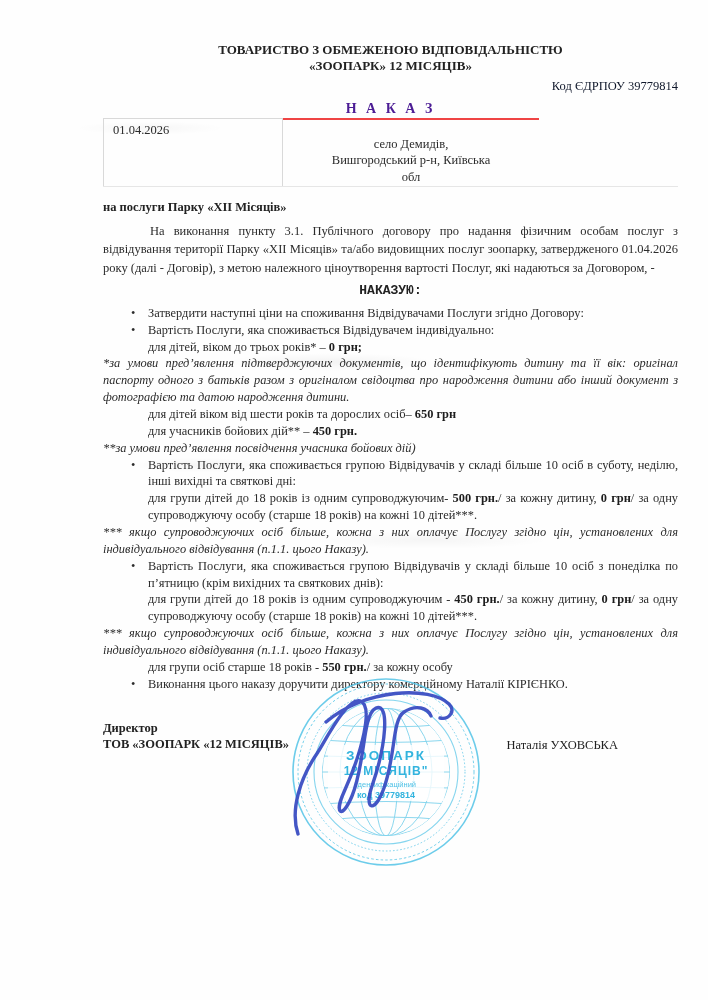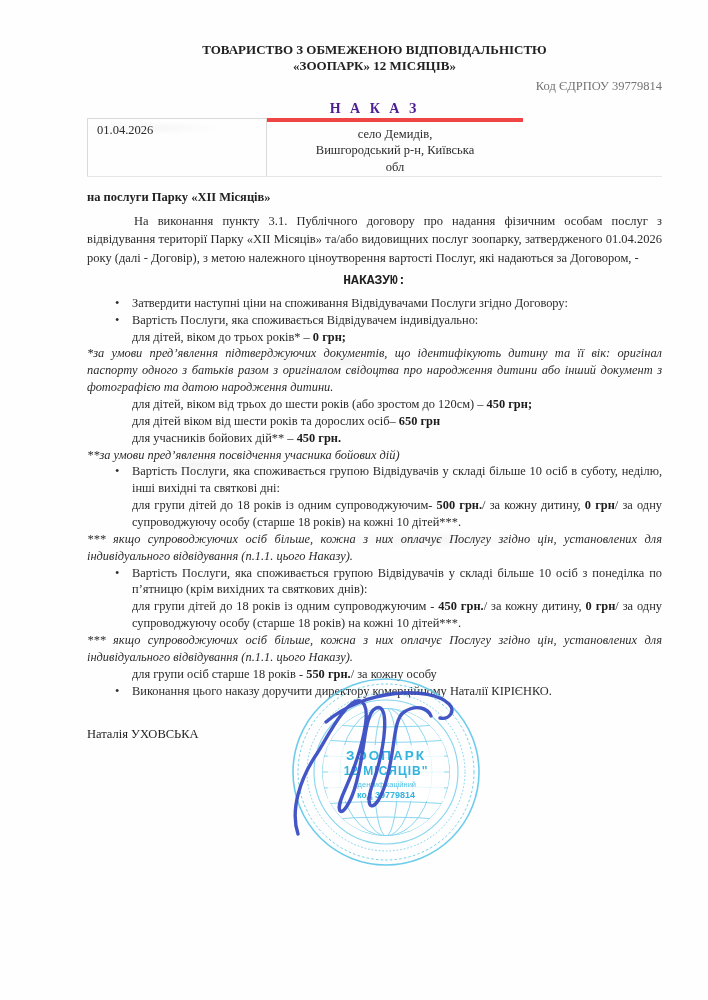--- a/index.html
+++ b/index.html
@@ -2,27 +2,27 @@
 <html><head>
 <meta charset="utf-8">
 <style>
   html,body { margin:0; padding:0; background:#ffffff; }
   .page {
     position:relative; width:708px; height:1000px; margin:0 auto;
     background:#fefefe; overflow:hidden;
     font-family:"Liberation Serif", serif; color:#2b2b2b;
     font-size:12.5px;
   }
-  .content { position:absolute; left:87px; top:42px; width:575px; }
+  .content { position:absolute; left:103px; top:42px; width:575px; }
   .company { text-align:center; font-weight:bold; font-size:13px; line-height:1.25; color:#222; }
-  .edrpou { text-align:right; font-size:12.5px; margin-top:4px; color:#737373; }
+  .edrpou { text-align:right; font-size:12.5px; margin-top:4px; color:#0f172a; }
   .order-heading { text-align:center; font-weight:bold; font-size:14px; letter-spacing:3px; margin-top:7px; color:#4c1d95; }
   .meta { display:flex; margin-top:1px; border-bottom:1px solid #e6e6e6; min-height:53px; box-sizing:border-box; }
   .meta-date { width:180px; box-sizing:border-box; border:1px solid #d9d9d9; border-bottom:none; padding:4px 0 0 9px; }
-  .meta-place { width:256px; box-sizing:border-box; border-top:4px solid #ef4444; text-align:center; white-space:pre-line; padding-top:4px; line-height:1.35; }
+  .meta-place { width:256px; box-sizing:border-box; border-top:2px solid #ef4444; text-align:center; white-space:pre-line; padding-top:16px; line-height:1.35; }
   .meta-number { flex:1; text-align:right; padding:4px 22px 0 0; }
   .subject { margin-top:12px; font-weight:bold; line-height:1.32; color:#222; }
   .preamble { margin-top:6px; text-indent:47px; text-align:justify; line-height:1.5; }
   .resolution { text-align:center; font-weight:bold; font-size:13px; margin:5px 0 7px 0; color:#222;font-family:Liberation Mono, monospace; }
   .body-lines { line-height:1.36; font-size:12.4px; }
   .line { margin:0; }
   .line .content-span { display:block; text-align:justify; }
   .line.bullet { display:flex; }
   .line.bullet .marker { width:45px; padding-left:28px; box-sizing:border-box; flex:0 0 45px; }
   .line.bullet .content-span { flex:1; }
@@ -85,23 +85,20 @@
           <span class="marker">•</span>
           <span class="content-span"><span>Вартість Послуги, яка споживається Відвідувачем індивідуально:</span></span>
         </div>
         <div class="line sub">
           <span class="content-span"><span>для дітей, віком до трьох років* – </span><span class="b">0 грн;</span></span>
         </div>
         <div class="line note">
           <span class="content-span"><span>*за умови пред’явлення підтверджуючих документів, що ідентифікують дитину та її вік: оригінал паспорту одного з батьків разом з оригіналом свідоцтва про народження дитини або інший документ з фотографією та датою народження дитини.</span></span>
         </div>
         <div class="line sub">
-          <span class="content-span"><span>для дітей, віком від трьох до шести років (або зростом до 120см) – </span><span class="b">450 грн;</span></span>
-        </div>
-        <div class="line sub">
           <span class="content-span"><span>для дітей віком від шести років та дорослих осіб– </span><span class="b">650 грн</span></span>
         </div>
         <div class="line sub">
           <span class="content-span"><span>для учасників бойових дій** – </span><span class="b">450 грн.</span></span>
         </div>
         <div class="line note">
           <span class="content-span"><span>**за умови пред’явлення посвідчення учасника бойових дій)</span></span>
         </div>
         <div class="line bullet">
           <span class="marker">•</span>
@@ -126,20 +123,24 @@
         <div class="line sub">
           <span class="content-span"><span>для групи осіб старше 18 років - </span><span class="b">550 грн.</span><span>/ за кожну особу</span></span>
         </div>
         <div class="line bullet">
           <span class="marker">•</span>
           <span class="content-span"><span>Виконання цього наказу доручити директору комерційному Наталії КІРІЄНКО.</span></span>
         </div>
       </div>
 
     <div class="sig-row">
+      <div class="sig-left">
+        <div>Директор</div>
+        <div>ТОВ «ЗООПАРК «12 МІСЯЦІВ»</div>
+      </div>
       <div class="sig-name">Наталія УХОВСЬКА</div>
     </div>
   </div>
 
   <div class="stamp-wrap">
     <svg width="196" height="196" viewBox="0 0 196 196">
       <g transform="translate(98,98)" stroke="#5cc7e8" fill="none">
         <circle r="93" stroke-width="1.6" opacity="0.9"></circle>
         <circle r="88" stroke-width="1" stroke-dasharray="2.5 2.2" opacity="0.85"></circle>
         <circle r="79" stroke-width="1" stroke-dasharray="1.6 2" opacity="0.8"></circle>

